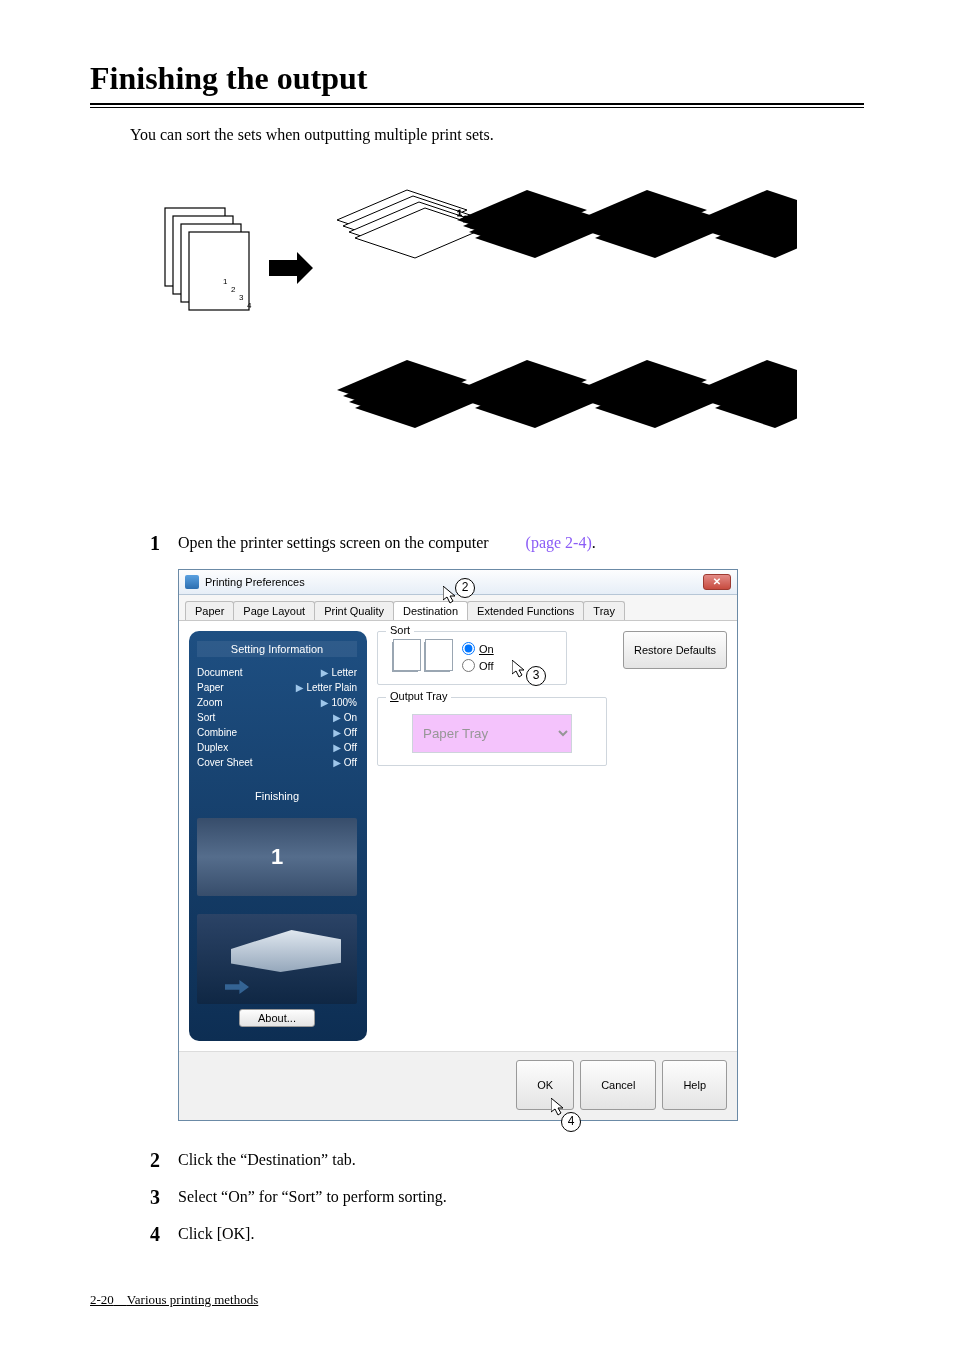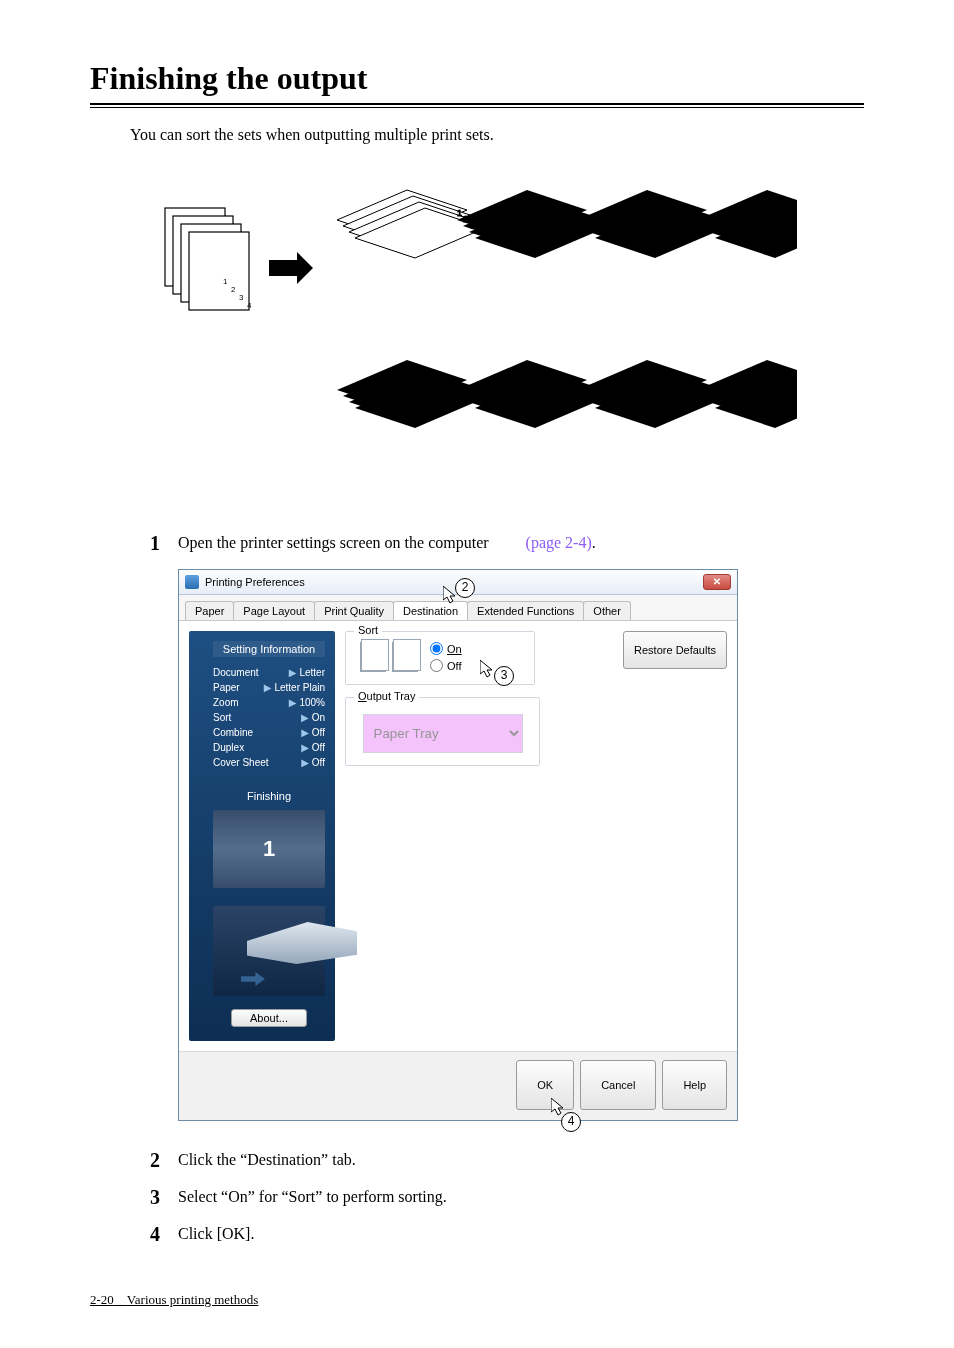--- a/index.html
+++ b/index.html
@@ -117,42 +117,42 @@
     background: #fff;
     z-index: 2;
   }
   .dlg-body {
     display: flex;
     padding: 10px;
     gap: 10px;
     min-height: 430px;
   }
   .sidebar {
-    width: 146px;
+    width: 178px;
     background: linear-gradient(#1e4f82,#0d2e53);
     color: #fff;
-    padding: 10px 10px 14px 24px;
+    padding: 10px 10px 14px 8px;
     display: flex;
     flex-direction: column;
-    border-radius: 2px;
+    border-radius: 10px;
   }
   .sidebar-title {
     text-align: center;
     font-size: 11px;
     margin-bottom: 8px;
     background: rgba(255,255,255,0.08);
     padding: 2px 0;
   }
   .sidebar-rows { font-size: 10px; }
   .sidebar-row { display: flex; justify-content: space-between; line-height: 15px; }
   .sidebar-row .arrow { color: #9ec6ea; margin-right: 3px; }
   .finishing-title {
     text-align: center;
     margin-top: 20px;
-    margin-bottom: 8px;
+    margin-bottom: 16px;
     font-size: 11px;
   }
   .finish-box {
     background: linear-gradient(#374d6b,#556d8c,#374d6b);
     height: 78px;
     border-radius: 2px;
     position: relative;
     color: #fff;
   }
   .finish-one {
@@ -380,21 +380,21 @@
       </div>
       <div class="dlg-close">✕</div>
     </div>
 
     <div class="dlg-tabs">
       <div class="dlg-tab">Paper</div>
       <div class="dlg-tab">Page Layout</div>
       <div class="dlg-tab">Print Quality</div>
       <div class="dlg-tab active">Destination</div>
       <div class="dlg-tab">Extended Functions</div>
-      <div class="dlg-tab">Other</div>
+      <div class="dlg-tab">Tray</div>
     </div>
 
     <div class="dlg-body">
 
       <div class="sidebar">
         <div class="sidebar-title">Setting Information</div>
         <div class="sidebar-rows">
           <div class="sidebar-row">
               <span>Document</span>
               <span><span class="arrow">▶</span><span>Letter</span></span>
@@ -451,21 +451,21 @@
                 </label>
             </div>
           </div>
 
           <div class="badge" style="left:148px; top:34px;">3</div>
           <svg class="cursor" style="left:134px; top:28px;" viewBox="0 0 14 18">
             <polygon points="0,0 0,14 4,11 7,17 10,15 7,10 12,10" fill="#fff" stroke="#000" stroke-width="1"></polygon>
           </svg>
         </div>
 
-        <div class="group" style="width:195px;">
+        <div class="group" style="width:230px;">
           <span class="group-label"><u>O</u><span title="Output Tray">utput Tray</span></span>
           <select class="sel" disabled="">
             <option>Paper Tray</option>
           </select>
         </div>
       </div>
     </div>
 
     <div class="dlg-footer">
       <button class="dlg-btn">OK</button>

